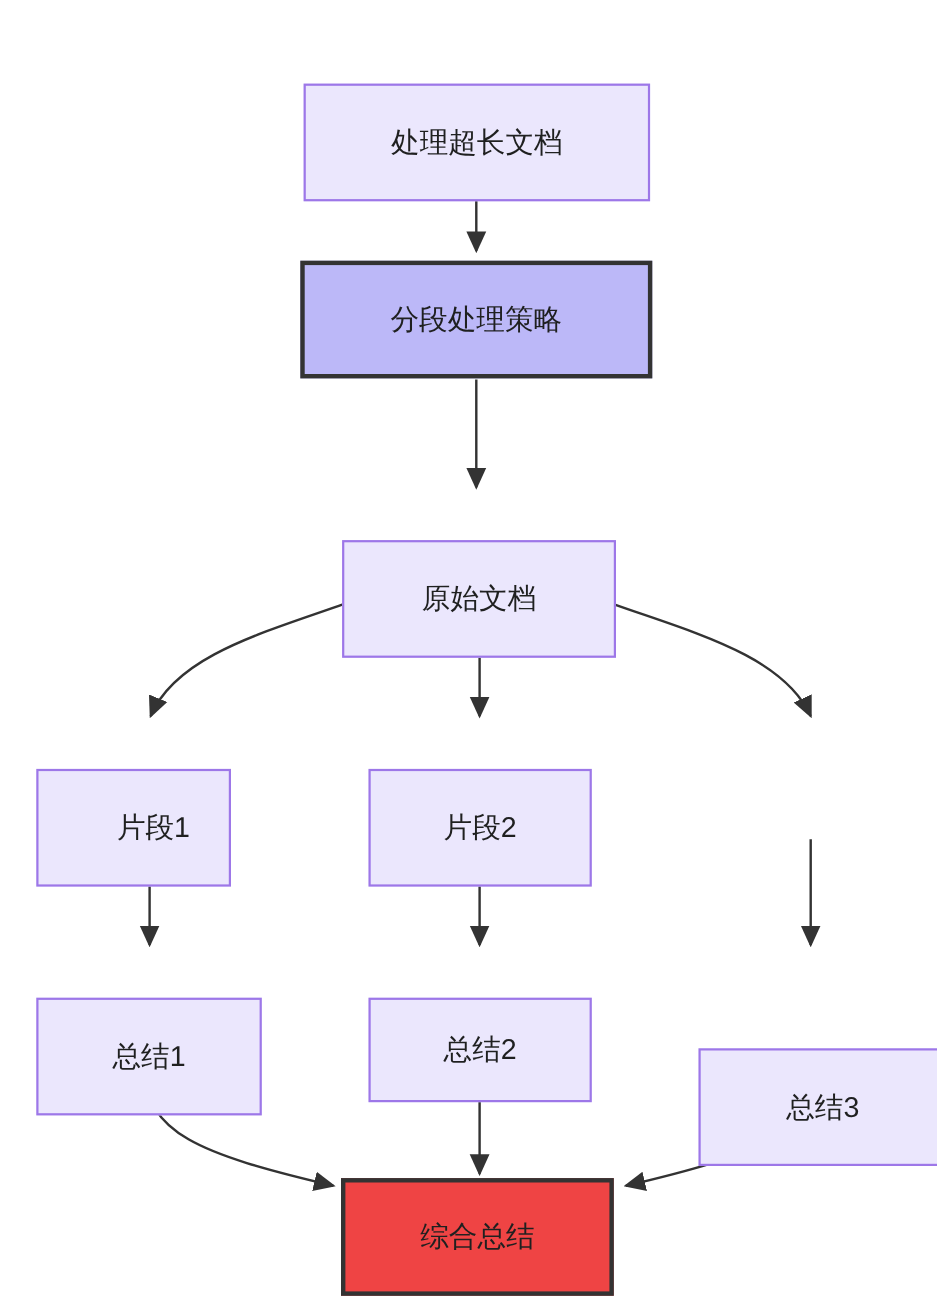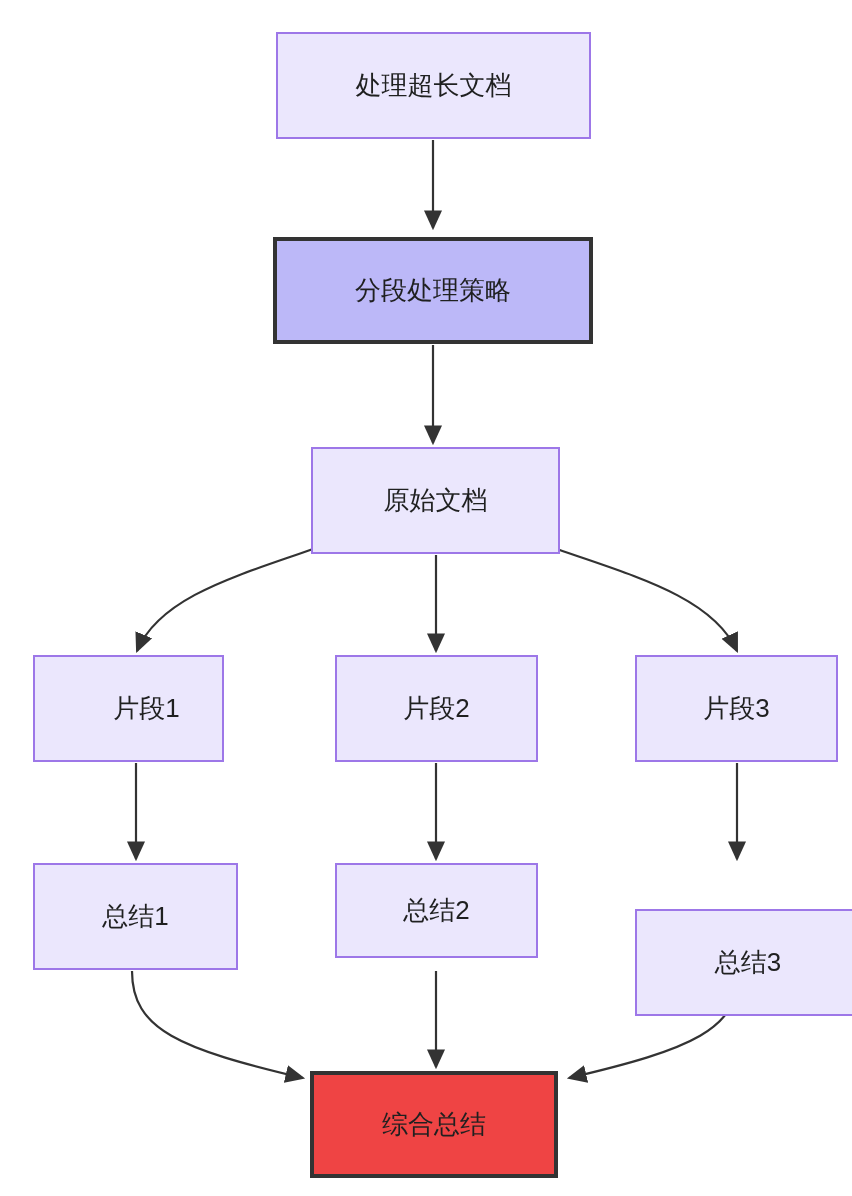--- a/index.html
+++ b/index.html
@@ -32,20 +32,21 @@
     align-items: center;
     justify-content: center;
     text-align: center;
     color: #1f2020;
     line-height: 1.2;
   }
   .node-normal {
     background: #ebe7fd;
     border: 2px solid #9d77e8;
     font-size: 26px;
+    margin-top: 44px;
   }
   .node-emph-purple {
     background: #bcb8f8;
     border: 4px solid #333333;
     font-size: 26px;
   }
   .node-emph-green {
     background: #ef4444;
     border: 4px solid #333333;
     font-size: 26px;
@@ -95,31 +96,28 @@
   </div>
 
   <div class="node node-emph-purple" style="left:273px; top:237px; width:320px; height:107px;">
     <span class="node-label">分段处理策略</span>
   </div>
 
   <div class="node node-normal" style="left:311px; top:447px; width:249px; height:107px;">
     <span class="node-label">原始文档</span>
   </div>
 
-  <div class="node node-normal" style="left:33px; top:655px; width:191px; height:107px;padding-left:36px;">
+  <div class="node node-normal" style="left:33px; top:655px; width:177px; height:107px;padding-left:36px;">
     <span class="node-label">片段1</span>
   </div>
 
   <div class="node node-normal" style="left:335px; top:655px; width:203px; height:107px;">
     <span class="node-label">片段2</span>
   </div>
 
-  <div class="node node-normal" style="left:635px; top:655px; width:203px; height:107px;">
-    <span class="node-label">片段3</span>
-  </div>
 
   <div class="node node-normal" style="left:33px; top:863px; width:205px; height:107px;text-align:center;">
     <span class="node-label">总结1</span>
   </div>
 
   <div class="node node-normal" style="left:335px; top:863px; width:203px; height:95px;">
     <span class="node-label">总结2</span>
   </div>
 
   <div class="node node-normal" style="left:635px; top:909px; width:226px; height:107px;">

